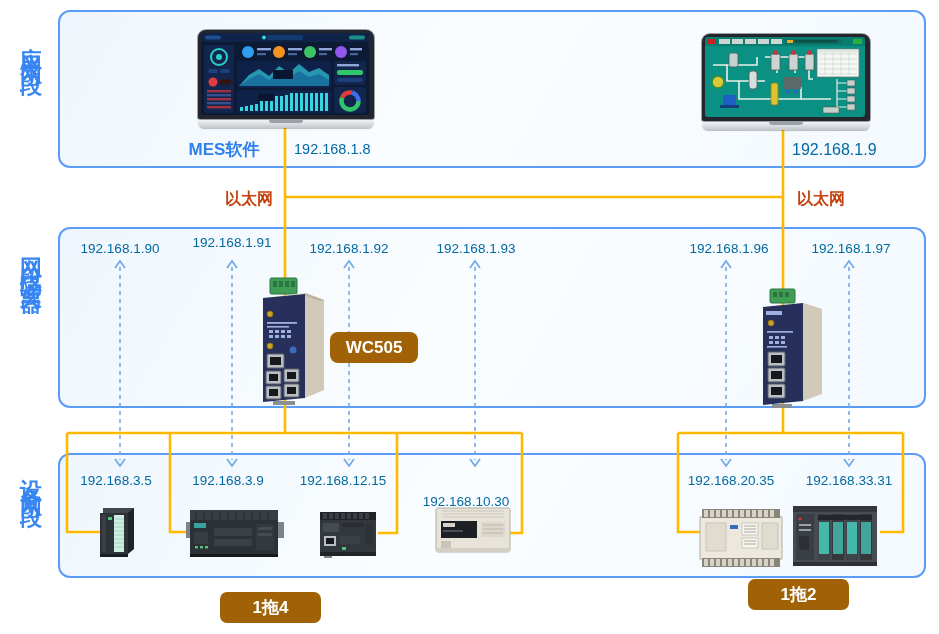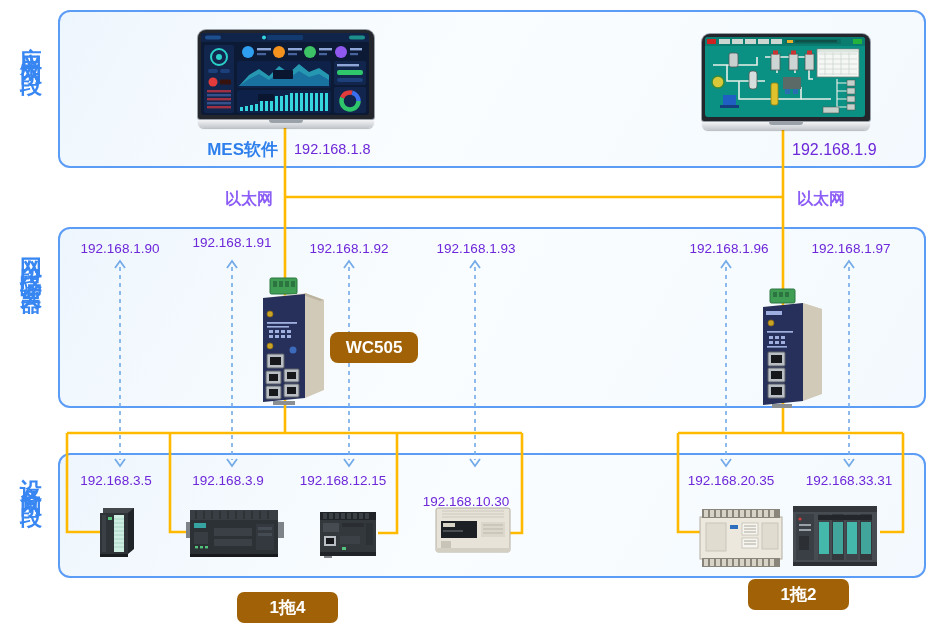--- a/index.html
+++ b/index.html
@@ -36,23 +36,23 @@
   .laptop .base{
     position:relative;height:8px;margin-top:1px;border-radius:2px 2px 8px 8px;
     background:linear-gradient(#f2f3f5,#c3c7cd);box-shadow:0 1px 1px rgba(0,0,0,.25);
   }
   .laptop .base::after{
     content:"";position:absolute;left:50%;top:0;transform:translateX(-50%);
     width:34px;height:3px;background:#9ba1a9;border-radius:0 0 4px 4px;
   }
   
   .hostname{position:absolute;z-index:3;color:#2f80ec;font-weight:bold;font-size:17px;}
-  .ip{position:absolute;z-index:3;color:#6d28d9;font-size:13.5px;white-space:nowrap;}
+  .ip{position:absolute;z-index:3;color:#0369a1;font-size:13.5px;white-space:nowrap;}
   .ip.center{transform:translateX(-50%);}
-  .eth{position:absolute;z-index:3;color:#8b5cf6;font-weight:bold;font-size:16px;}
+  .eth{position:absolute;z-index:3;color:#c2410c;font-weight:bold;font-size:16px;}
   
   .badge{
     position:absolute;z-index:4;background:#a16207;color:#fff;font-weight:bold;
     display:flex;align-items:center;justify-content:center;border-radius:8px;
   }
   .badge.model{width:88px;height:31px;font-size:17px;}
   .badge.group{width:101px;height:31px;font-size:17px;border-radius:7px;}
   .device{position:absolute;z-index:3;}
   .device svg{display:block;}
 </style>
@@ -268,21 +268,21 @@
             <rect x="142" y="51" width="8" height="6"></rect>
           <rect x="142" y="59" width="8" height="6"></rect>
             <rect x="142" y="67" width="8" height="6"></rect>
         </g>
         <rect x="118" y="70" width="16" height="6" fill="#c6d0ca" stroke="#4d5a56" stroke-width="0.6"></rect>
       </svg>
     </div>
     <div class="base"></div>
   </div>
 
-  <div class="hostname" style="left:170px;top:138px;width:108px;text-align:right;">MES软件</div>
+  <div class="hostname" style="left:170px;top:138px;width:108px;text-align:center;">MES软件</div>
   <div class="ip" style="left:294px;top:141px;font-size:14.5px;">192.168.1.8</div>
   <div class="ip" style="left:792px;top:141px;font-size:16px;">192.168.1.9</div>
 
   <div class="eth" style="left:205px;top:189px;width:68px;text-align:right;">以太网</div>
   <div class="eth" style="left:797px;top:189px;">以太网</div>
 
   <div class="ip center" style="left:120px;top:241px;">192.168.1.90</div>
   <div class="ip center" style="left:232px;top:235px;">192.168.1.91</div>
   <div class="ip center" style="left:349px;top:241px;">192.168.1.92</div>
   <div class="ip center" style="left:476px;top:241px;">192.168.1.93</div>
@@ -551,16 +551,16 @@
         <rect x="55" y="12" width="12" height="46" fill="#3f444a"></rect>
         <rect x="56" y="20" width="10" height="32" fill="#45b8ac"></rect>
         <rect x="69" y="12" width="12" height="46" fill="#34383d"></rect>
         <rect x="70" y="20" width="10" height="32" fill="#45b8ac" opacity="0.85"></rect>
       </g>
       <rect x="27" y="13" width="54" height="5" fill="#23262a"></rect>
       <rect x="2" y="60" width="84" height="4" fill="#2c3035"></rect>
     </svg>
   </div>
 
-  <div class="badge group" style="left:237px;top:592px;">1拖4</div>
+  <div class="badge group" style="left:220px;top:592px;">1拖4</div>
   <div class="badge group" style="left:748px;top:579px;">1拖2</div>
 
 </div>
 
 </body></html>

